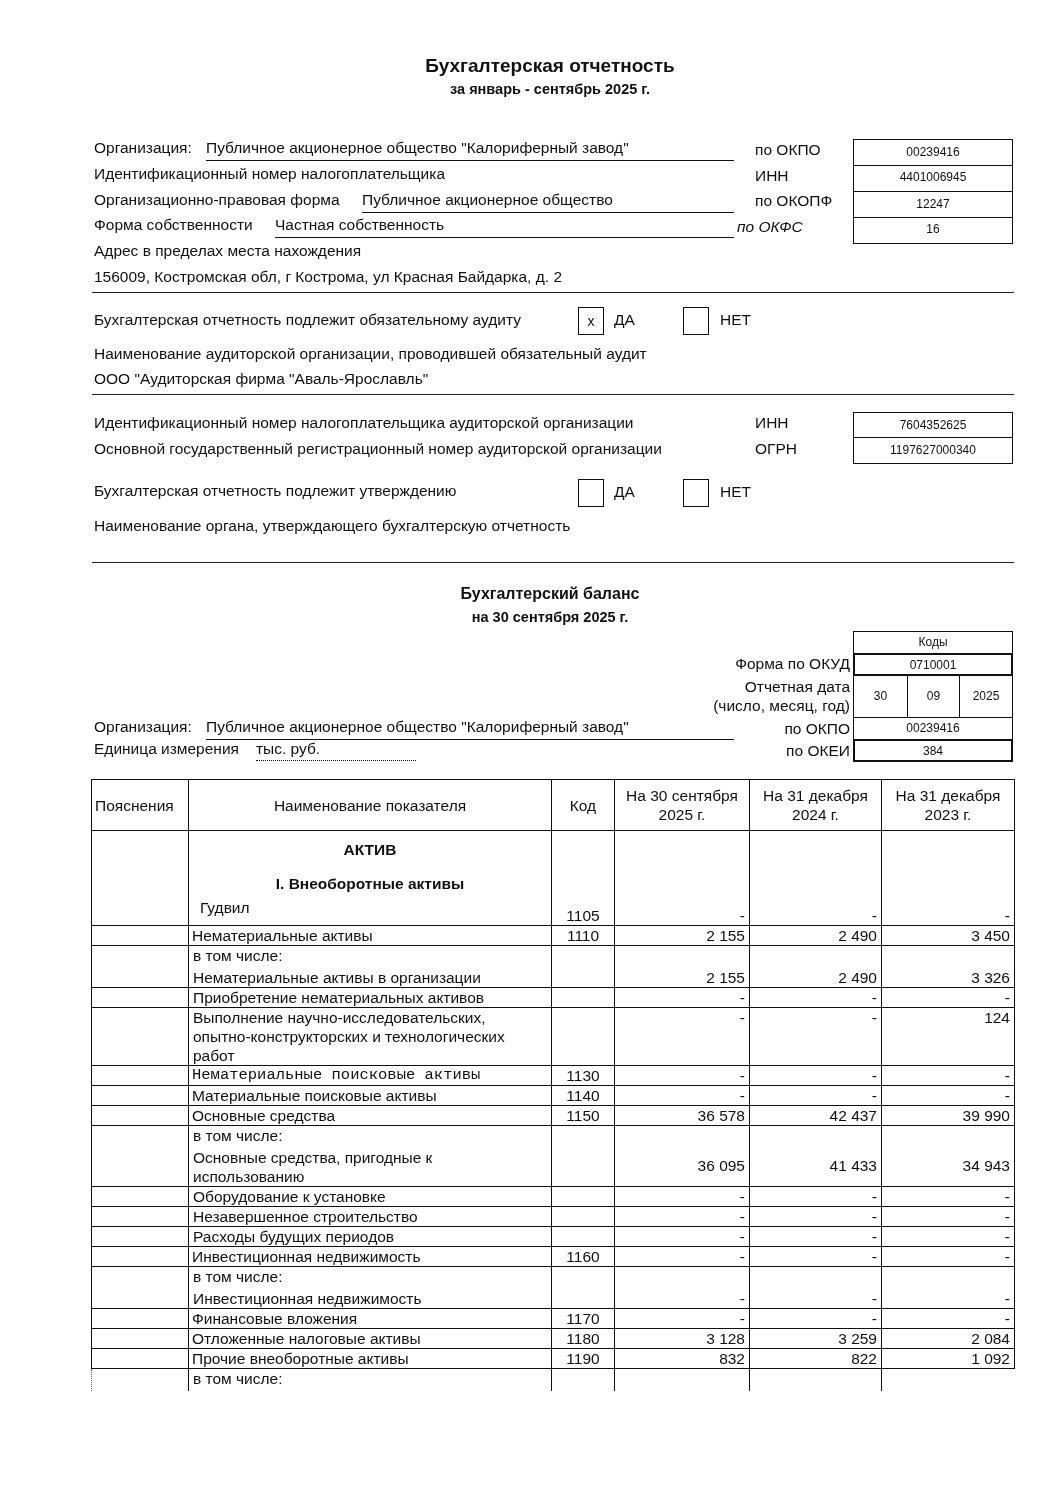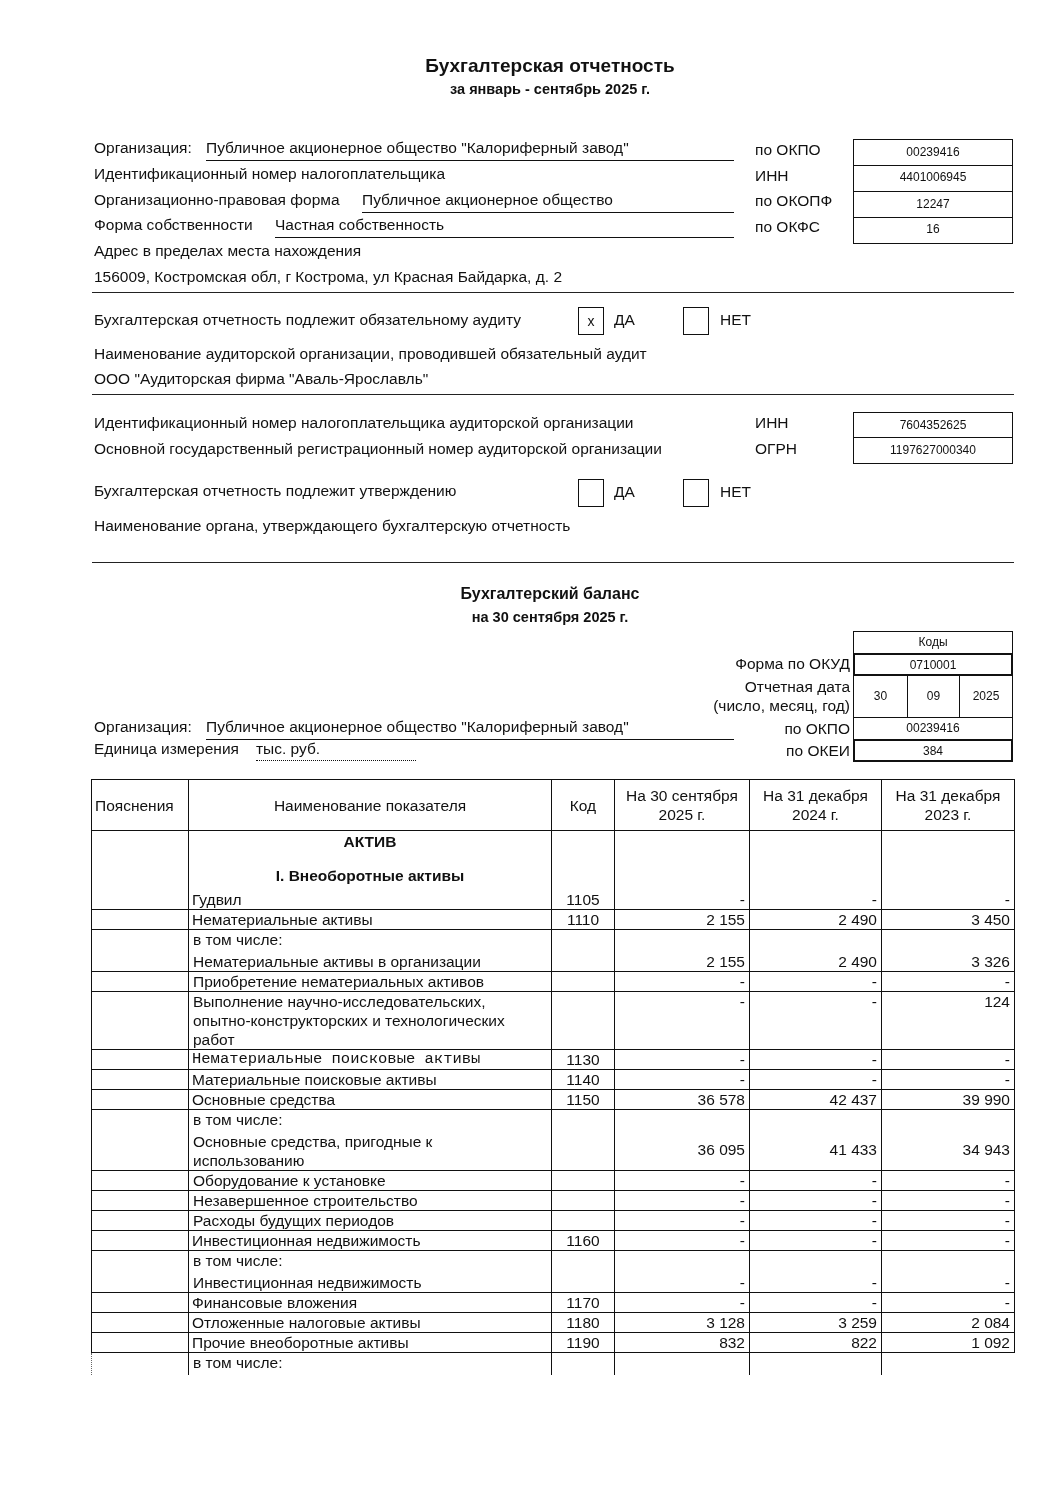--- a/index.html
+++ b/index.html
@@ -44,21 +44,21 @@
 <div class="abs uline" style="left:275px; top:216px; width:459px; height:21px;">
   <span>Частная собственность</span>
 </div>
 <div class="abs" style="left:94px; top:242px;">Адрес в пределах места нахождения</div>
 <div class="abs" style="left:94px; top:268px;">156009, Костромская обл, г Кострома, ул Красная Байдарка, д. 2</div>
 <div class="hr" style="left:92px; top:292px; width:922px;"></div>
 
 <div class="abs" style="left:755px; top:141px;">по ОКПО</div>
 <div class="abs" style="left:755px; top:167px;">ИНН</div>
 <div class="abs" style="left:755px; top:192px;">по ОКОПФ</div>
-<div class="abs" style="left:755px; top:218px;">по ОКФС</div>
+<div class="abs" style="left:737px; top:218px;font-style:italic;">по ОКФС</div>
 
 <div class="codebox" style="left:853px; top:139px; width:160px; height:27px; line-height:25px;">00239416</div>
 <div class="codebox" style="left:853px; top:165px; width:160px; height:27px; line-height:25px; border-top:none;">4401006945</div>
 <div class="codebox" style="left:853px; top:191px; width:160px; height:27px; line-height:25px;">12247</div>
 <div class="codebox" style="left:853px; top:217px; width:160px; height:27px; line-height:25px; border-top:none;">16</div>
 
 <div class="abs" style="left:94px; top:311px;">Бухгалтерская отчетность подлежит обязательному аудиту</div>
 <div class="chk" style="left:578px; top:307px;">x</div>
 <div class="abs" style="left:614px; top:311px;">ДА</div>
 <div class="chk" style="left:683px; top:307px;"></div>
@@ -124,21 +124,21 @@
       <th>Код</th>
       <th style="white-space:normal;">На 30 сентября 2025 г.</th>
       <th style="white-space:normal;">На 31 декабря 2024 г.</th>
       <th style="white-space:normal;">На 31 декабря 2023 г.</th>
     </tr>
   </thead>
   <tbody>
 
     <tr>
       <td></td>
-      <td style="padding:0;">
+      <td style="padding:8px;">
         <div class="head-cell" style="height:26px; line-height:22px;">АКТИВ</div>
         <div class="head-cell" style="height:30px; line-height:38px;">I. Внеоборотные активы</div>
         <div style="padding-left:3px; height:22px; line-height:26px;">Гудвил</div>
       </td>
       <td class="c" style="vertical-align:bottom;">1105</td>
       <td class="n">-</td>
       <td class="n">-</td>
       <td class="n">-</td>
     </tr>
     <tr>

